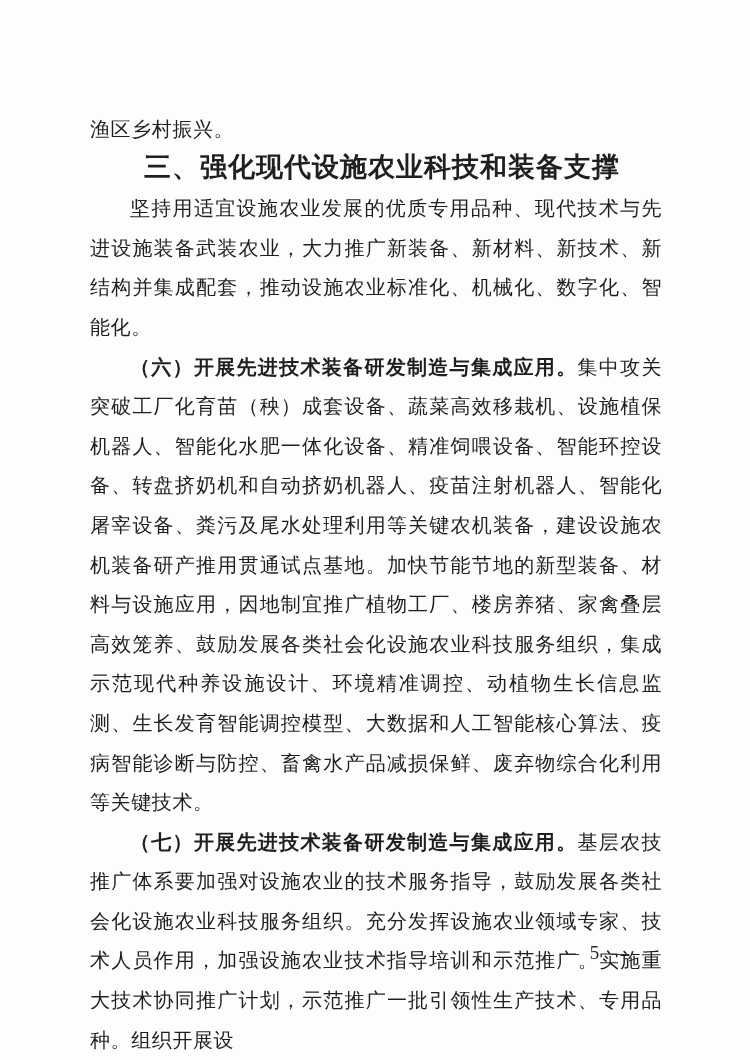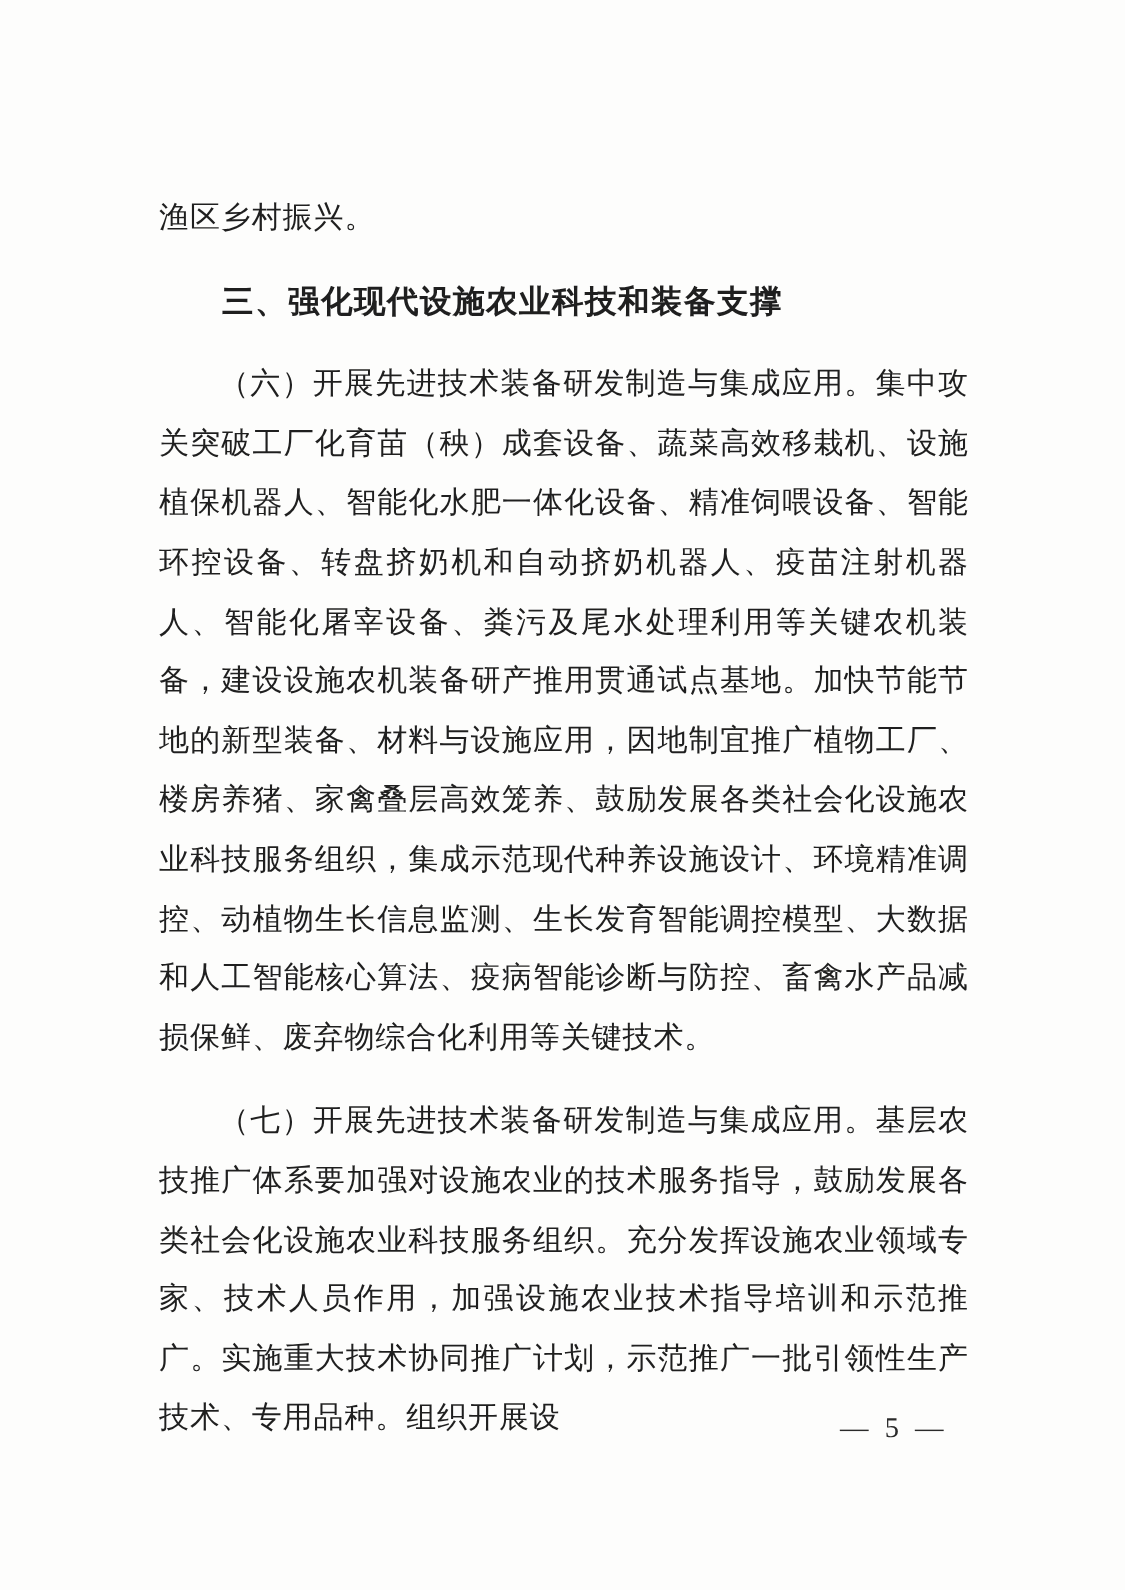--- a/index.html
+++ b/index.html
@@ -20,57 +20,58 @@
     position: absolute;
     left: 90px;
     top: 110px;
     width: 572px;
     font-size: 20px;
     line-height: 39.6px;
     text-align: justify;
     letter-spacing: 0.6px;
   }
   .content p {
-    margin: 16px;
+    margin: 0;
     padding: 0;
   }
   .indent {
     text-indent: 2em;
   }
   .section-heading {
-    font-family: Liberation Sans, sans-serif;
+    font-family: Liberation Mono, monospace;
     font-weight: bold;
-    font-size: 21px;
+    font-size: 27px;
     line-height: 39.6px;
     letter-spacing: 1px;
     text-indent: 2em;
     margin: 0;
   }
   .lead {
-    font-weight: normal;
+    font-weight: bold;
   }
   .page-footer {
     position: absolute;
     top: 942px;
     right: 118px;
     font-size: 19px;
     letter-spacing: 3px;
     color: #2a2a2a;
   }
 </style>
 </head>
 <body>
 
 <div class="page">
   <div class="content">
 
     <p class="cont">渔区乡村振兴。</p>
 
     <p class="section-heading">三、强化现代设施农业科技和装备支撑</p>
 
+    <p class="indent">坚持用适宜设施农业发展的优质专用品种、现代技术与先进设施装备武装农业，大力推广新装备、新材料、新技术、新结构并集成配套，推动设施农业标准化、机械化、数字化、智能化。</p>
 
     <p class="indent"><span class="lead">（六）开展先进技术装备研发制造与集成应用。</span><span>集中攻关突破工厂化育苗（秧）成套设备、蔬菜高效移栽机、设施植保机器人、智能化水肥一体化设备、精准饲喂设备、智能环控设备、转盘挤奶机和自动挤奶机器人、疫苗注射机器人、智能化屠宰设备、粪污及尾水处理利用等关键农机装备，建设设施农机装备研产推用贯通试点基地。加快节能节地的新型装备、材料与设施应用，因地制宜推广植物工厂、楼房养猪、家禽叠层高效笼养、鼓励发展各类社会化设施农业科技服务组织，集成示范现代种养设施设计、环境精准调控、动植物生长信息监测、生长发育智能调控模型、大数据和人工智能核心算法、疫病智能诊断与防控、畜禽水产品减损保鲜、废弃物综合化利用等关键技术。</span></p>
 
     <p class="indent"><span class="lead">（七）开展先进技术装备研发制造与集成应用。</span><span>基层农技推广体系要加强对设施农业的技术服务指导，鼓励发展各类社会化设施农业科技服务组织。充分发挥设施农业领域专家、技术人员作用，加强设施农业技术指导培训和示范推广。实施重大技术协同推广计划，示范推广一批引领性生产技术、专用品种。组织开展设</span></p>
 
   </div>
 
   <div class="page-footer">— 5 —</div>
 </div>
 

